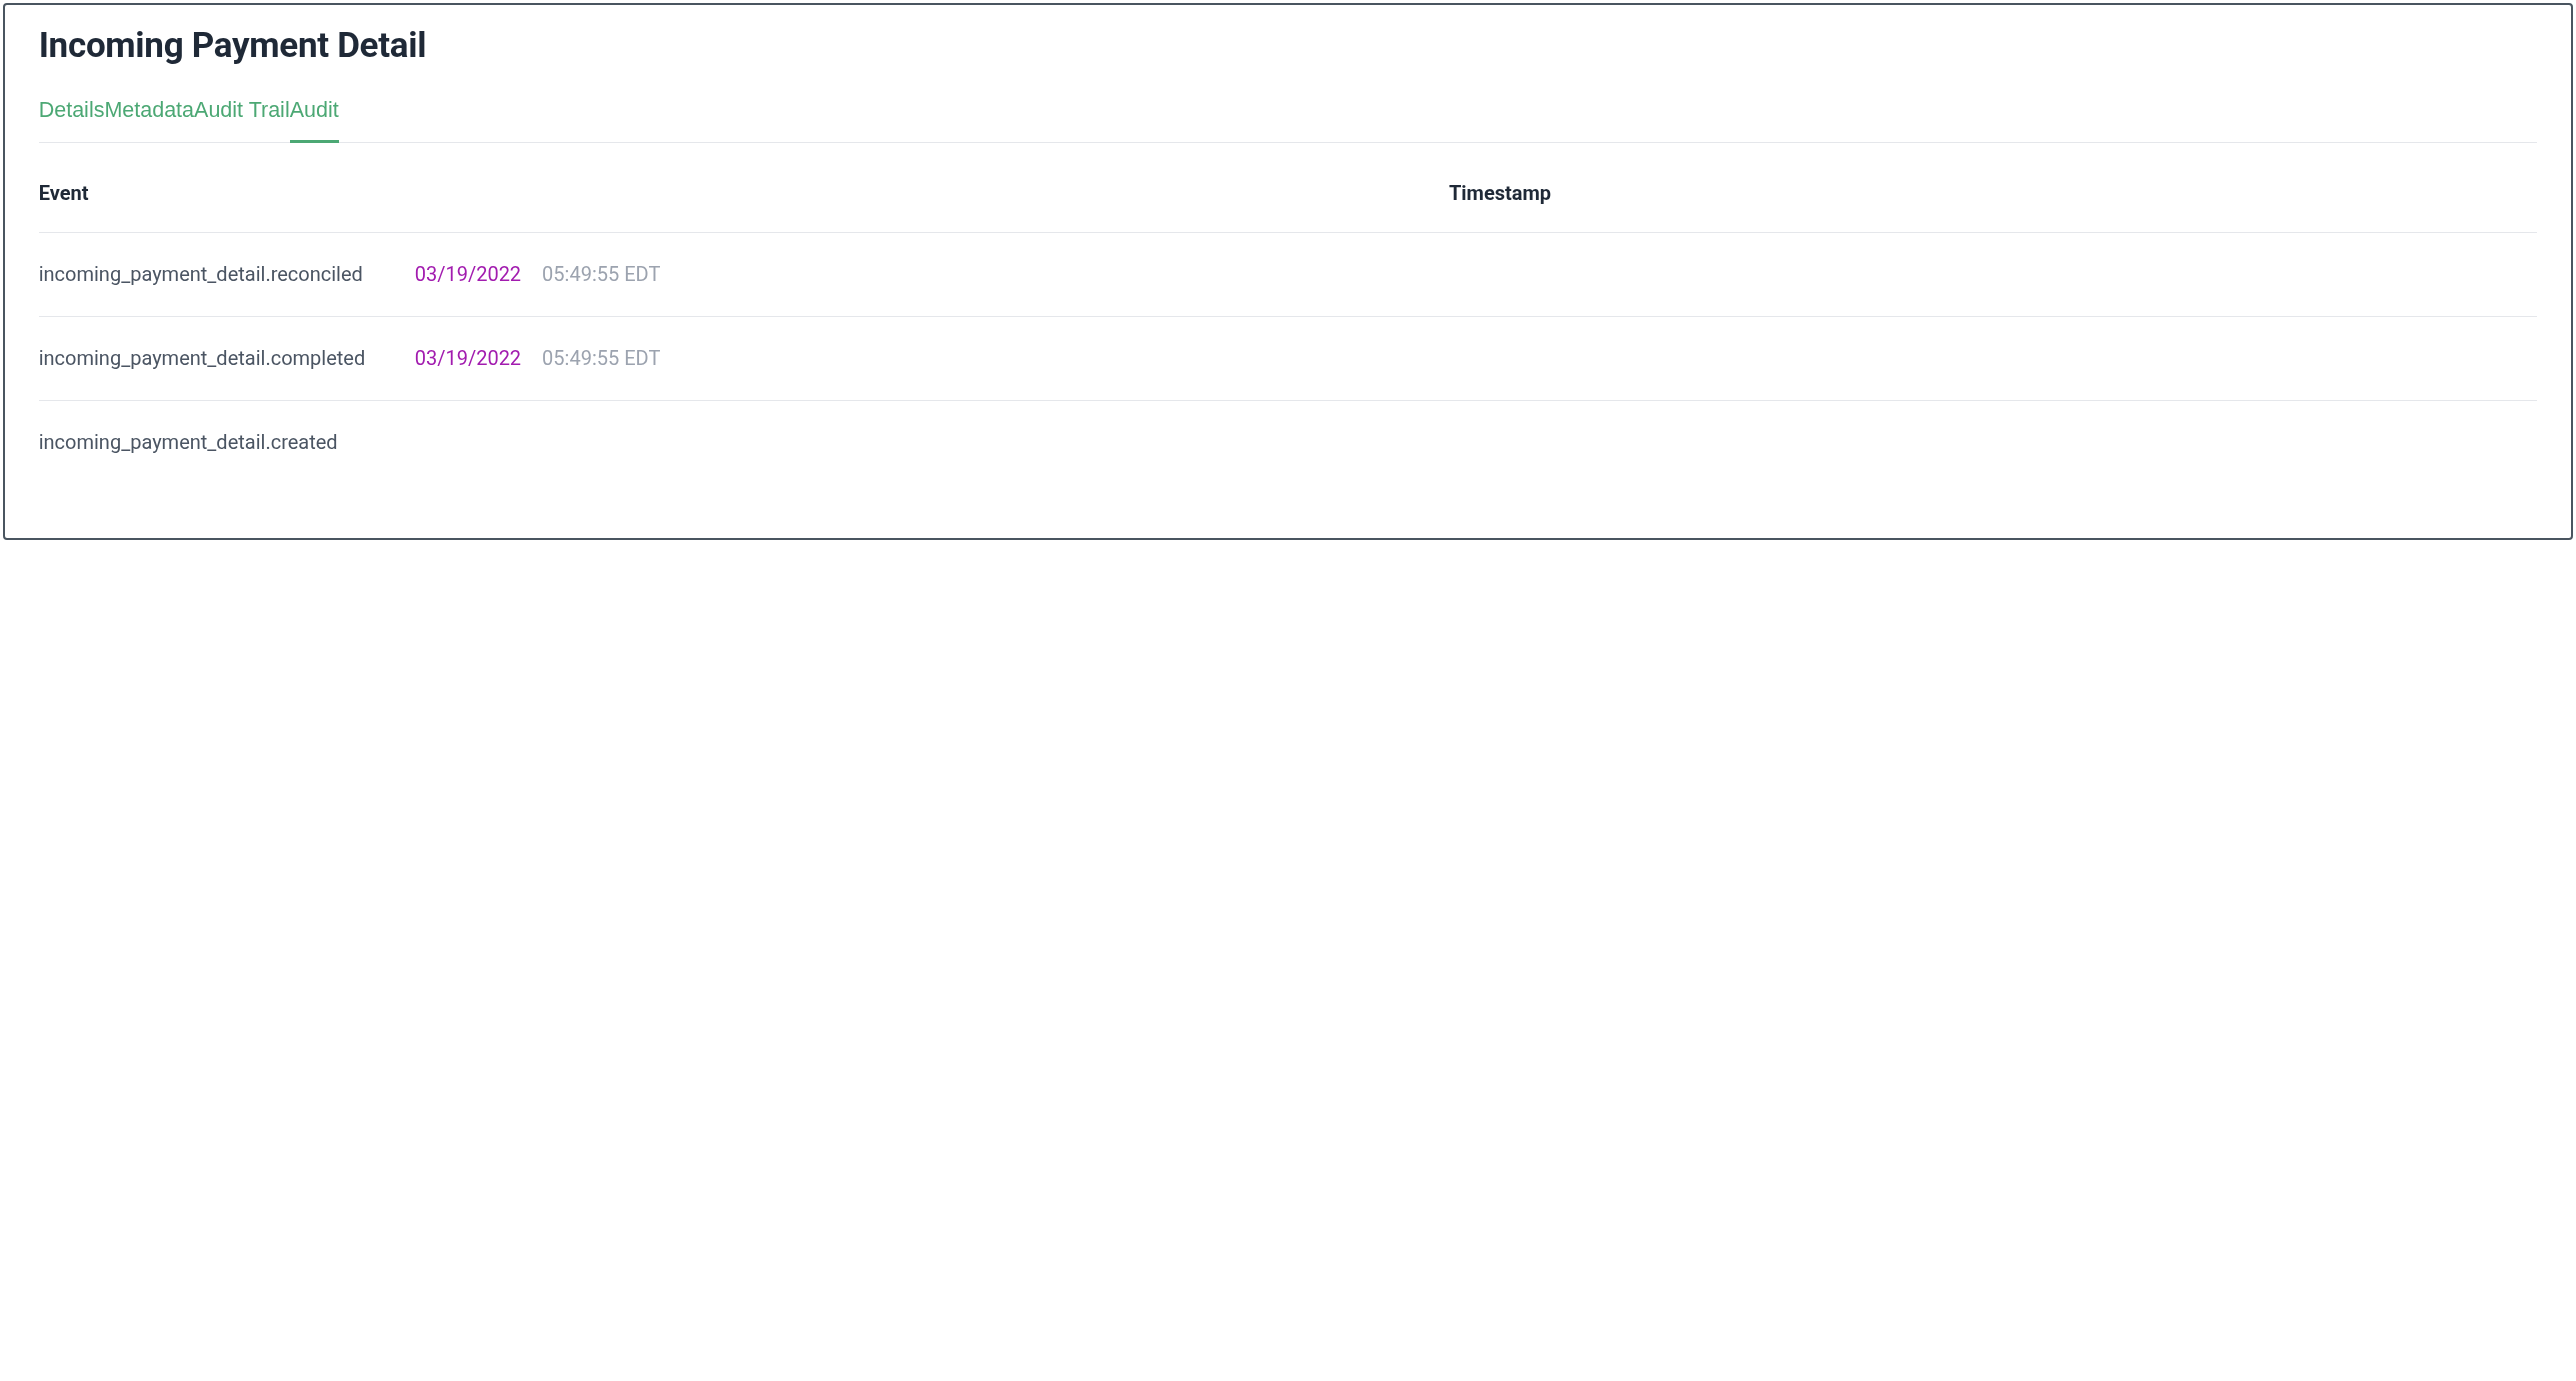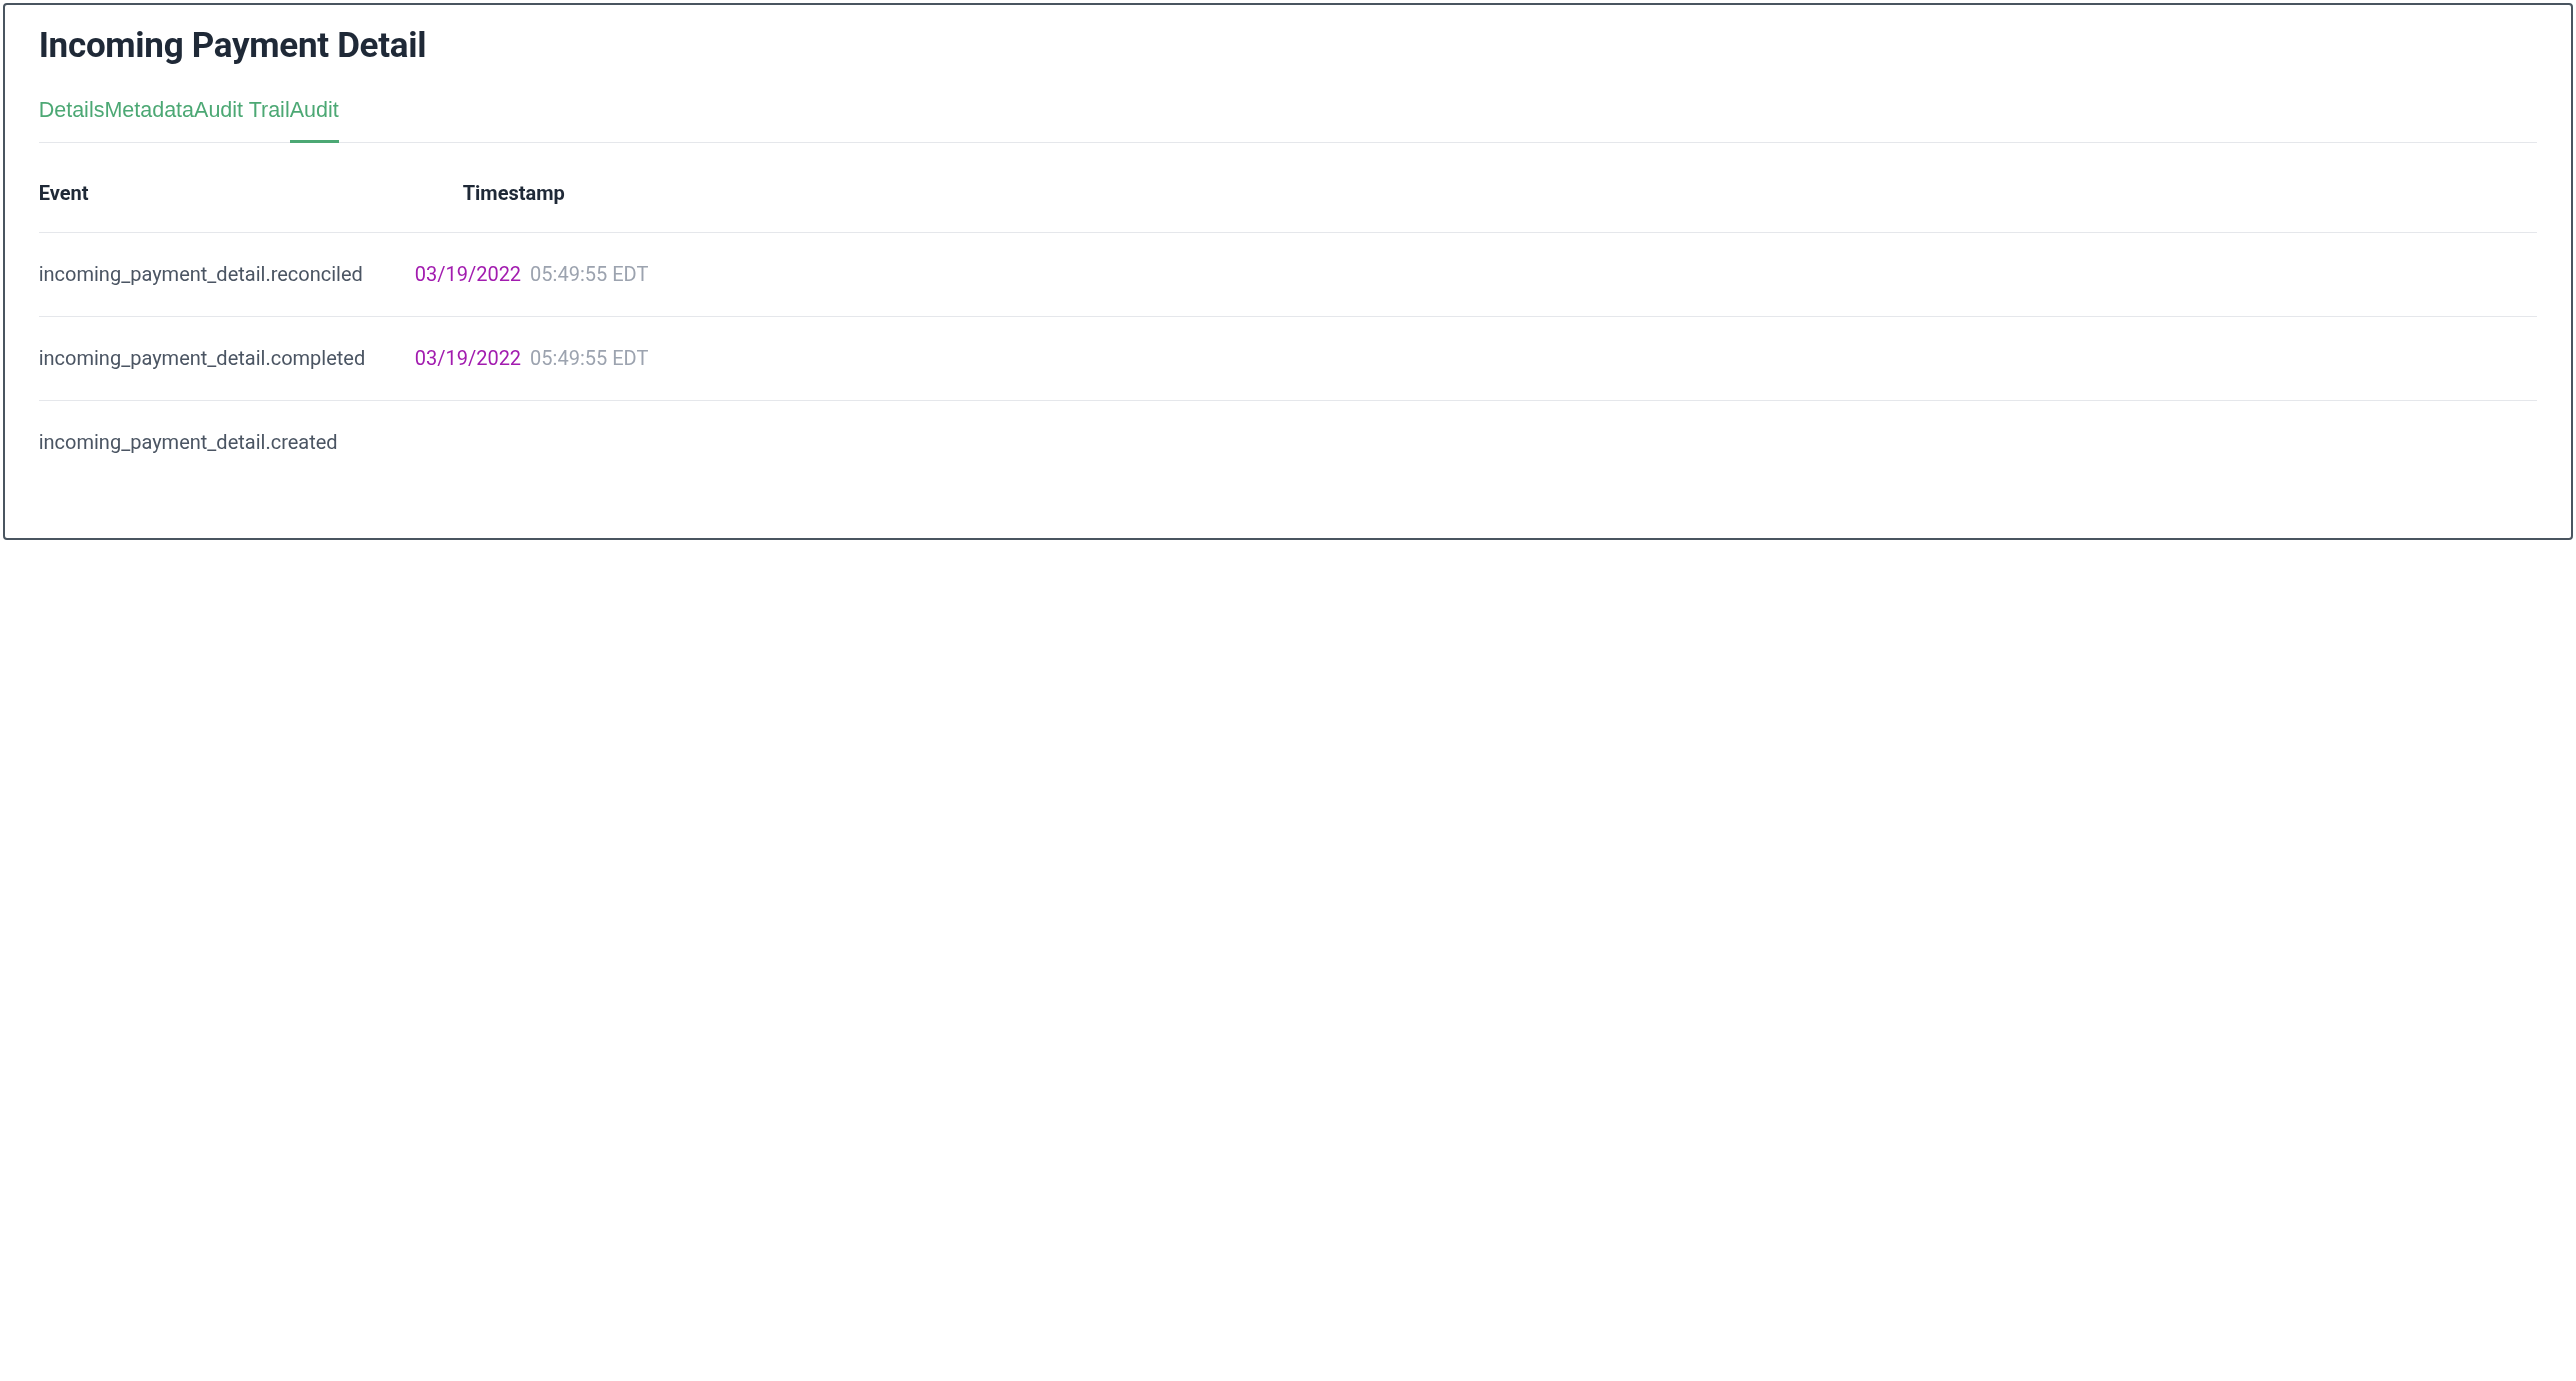--- a/index.html
+++ b/index.html
@@ -70,20 +70,21 @@
       font-size: 20px;
       font-weight: 700;
       color: #1f2937;
     }
     
     .col-timestamp {
       flex: 1;
       font-size: 20px;
       font-weight: 700;
       color: #1f2937;
+      text-align: center;
     }
     
     .table-row {
       display: flex;
       padding: 29.5px 0;
       border-bottom: 0.7px solid #e5e7eb;
       align-items: center;
     }
     
     .table-row:last-child {
@@ -103,21 +104,21 @@
       font-size: 20px;
       font-weight: 400;
     }
     
     .ts-date {
       color: #a21caf;
     }
     
     .ts-time {
       color: #9ca3af;
-      margin-left: 4px;
+      margin-left: 16px;
     }
   </style>
 </head>
 <body>
 
 <div class="frame">
 
   <h1 class="page-title">Incoming Payment Detail</h1>
 
   <nav class="tabs">

